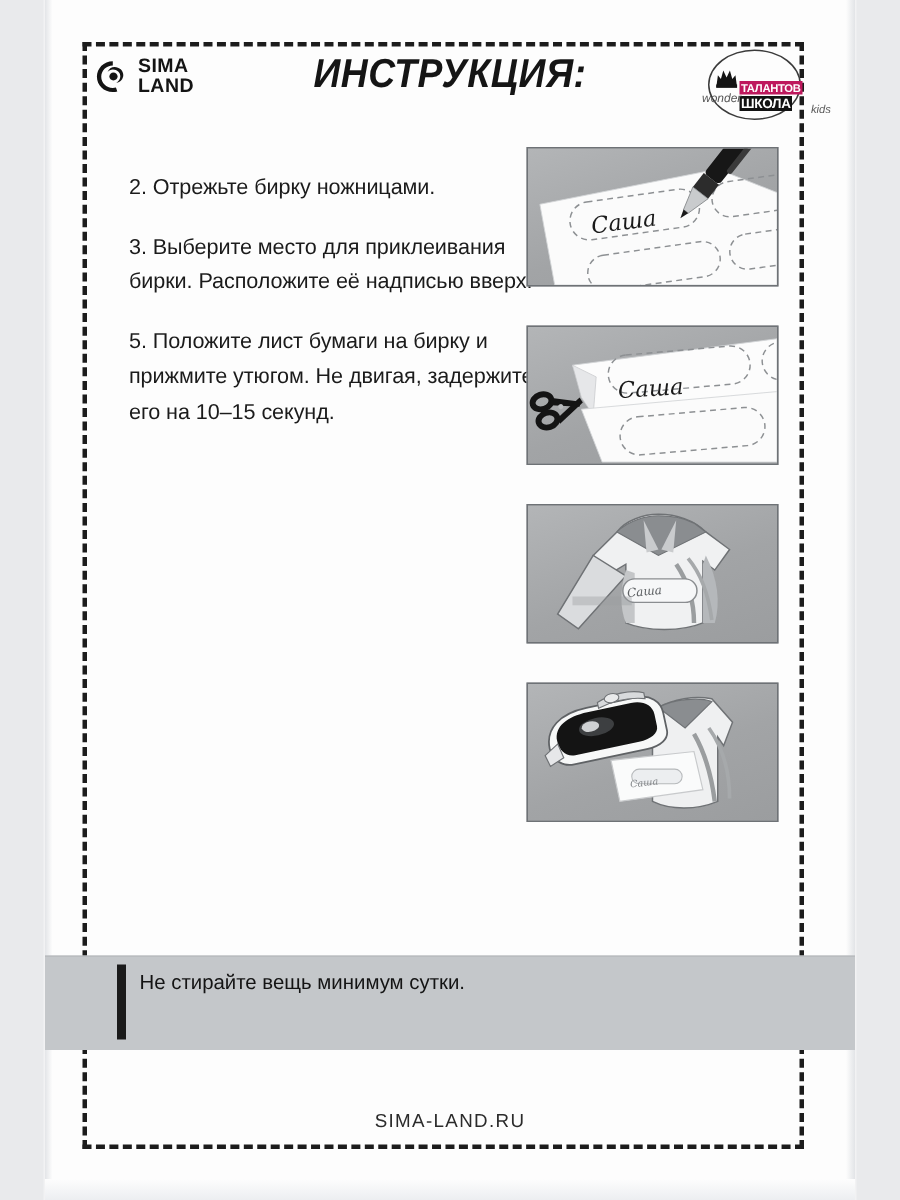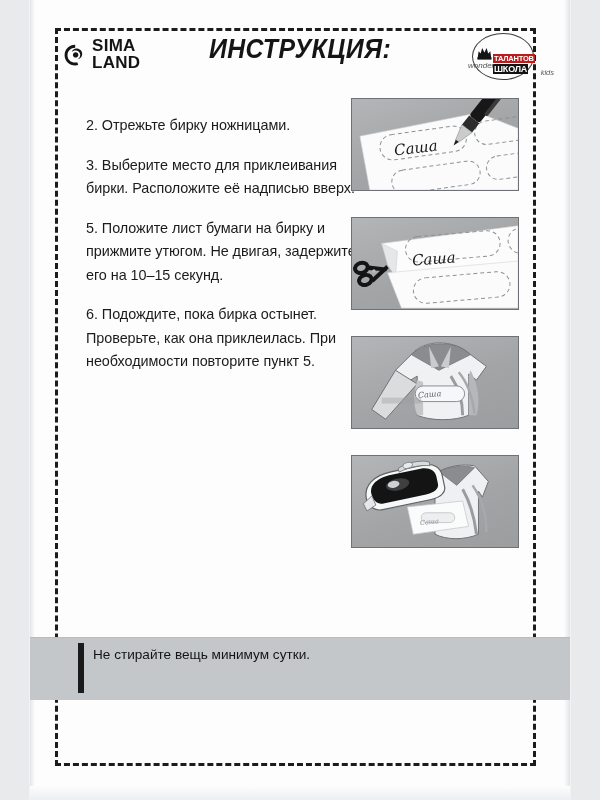--- a/index.html
+++ b/index.html
@@ -74,21 +74,21 @@
   #sima-logo .mark {
     width: 24px;
     height: 24px;
     flex: none;
   }
   #sima-logo .words {
     display: flex;
     flex-direction: column;
     line-height: 0.98;
     font-weight: bold;
-    font-size: 17px;
+    font-size: 13px;
     letter-spacing: 0.3px;
     color: #141414;
   }
   #doc-title {
     position: absolute;
     left: 0;
     top: 4px;
     width: 540px;
     text-align: center;
     font-size: 27px;
@@ -136,21 +136,21 @@
     line-height: 10px;
     margin-top: 20px;
   }
   #brand-logo .l2 {
     position: absolute;
     left: 25px;
     top: 22px;
     font-size: 7.5px;
     font-weight: bold;
     color: #fff;
-    background: #b91c1c;
+    background: #be185d;
     padding: 0 1px;
     line-height: 9px;
     letter-spacing: -0.2px;
   }
   #brand-logo .l3 {
     position: absolute;
     left: 0;
     top: 30px;
     width: 70px;
     font-size: 8px;
@@ -335,21 +335,20 @@
       <span class="l2">ТАЛАНТОВ</span>
       <span class="l3">wonder</span>
       <span class="l4">kids</span>
     </div>
   </div>
 
   <div id="steps">
     <p class="step">2. Отрежьте бирку ножницами.</p>
     <p class="step">3. Выберите место для приклеивания бирки. Расположите её надписью вверх.</p>
     <p class="step">5. Положите лист бумаги на бирку и прижмите утюгом. Не двигая, задержите его на 10–15 секунд.</p>
-    <p class="step">6. Подождите, пока бирка остынет. Проверьте, как она приклеилась. При необходимости повторите пункт 5.</p>
   </div>
 
   <div id="photos">
 
     <div class="photo" id="photo-1">
       <div class="bg"></div>
       <svg viewBox="0 0 168 93" preserveAspectRatio="none">
         <polygon points="8,38 128,14 168,30 168,93 18,93" fill="#fbfbfb" stroke="#d2d4d6" stroke-width="0.6"></polygon>
         <rect x="28" y="32" width="88" height="26" rx="13" fill="none" stroke="#8d9093" stroke-width="1" stroke-dasharray="4 3" transform="rotate(-8 72 45)"></rect>
         <rect x="124" y="20" width="60" height="24" rx="12" fill="none" stroke="#8d9093" stroke-width="1" stroke-dasharray="4 3" transform="rotate(-8 154 32)"></rect>
@@ -428,13 +427,14 @@
   </div>
 
   <div id="notes-band">
     <div class="band-top-line"></div>
     <div class="note" id="note-1">
       <div class="bar"></div>
       <div class="txt">Не стирайте вещь минимум сутки.</div>
     </div>
   </div>
 
+  <div id="footer-url">SIMA-LAND.RU</div>
 </div>
 
 </body></html>

